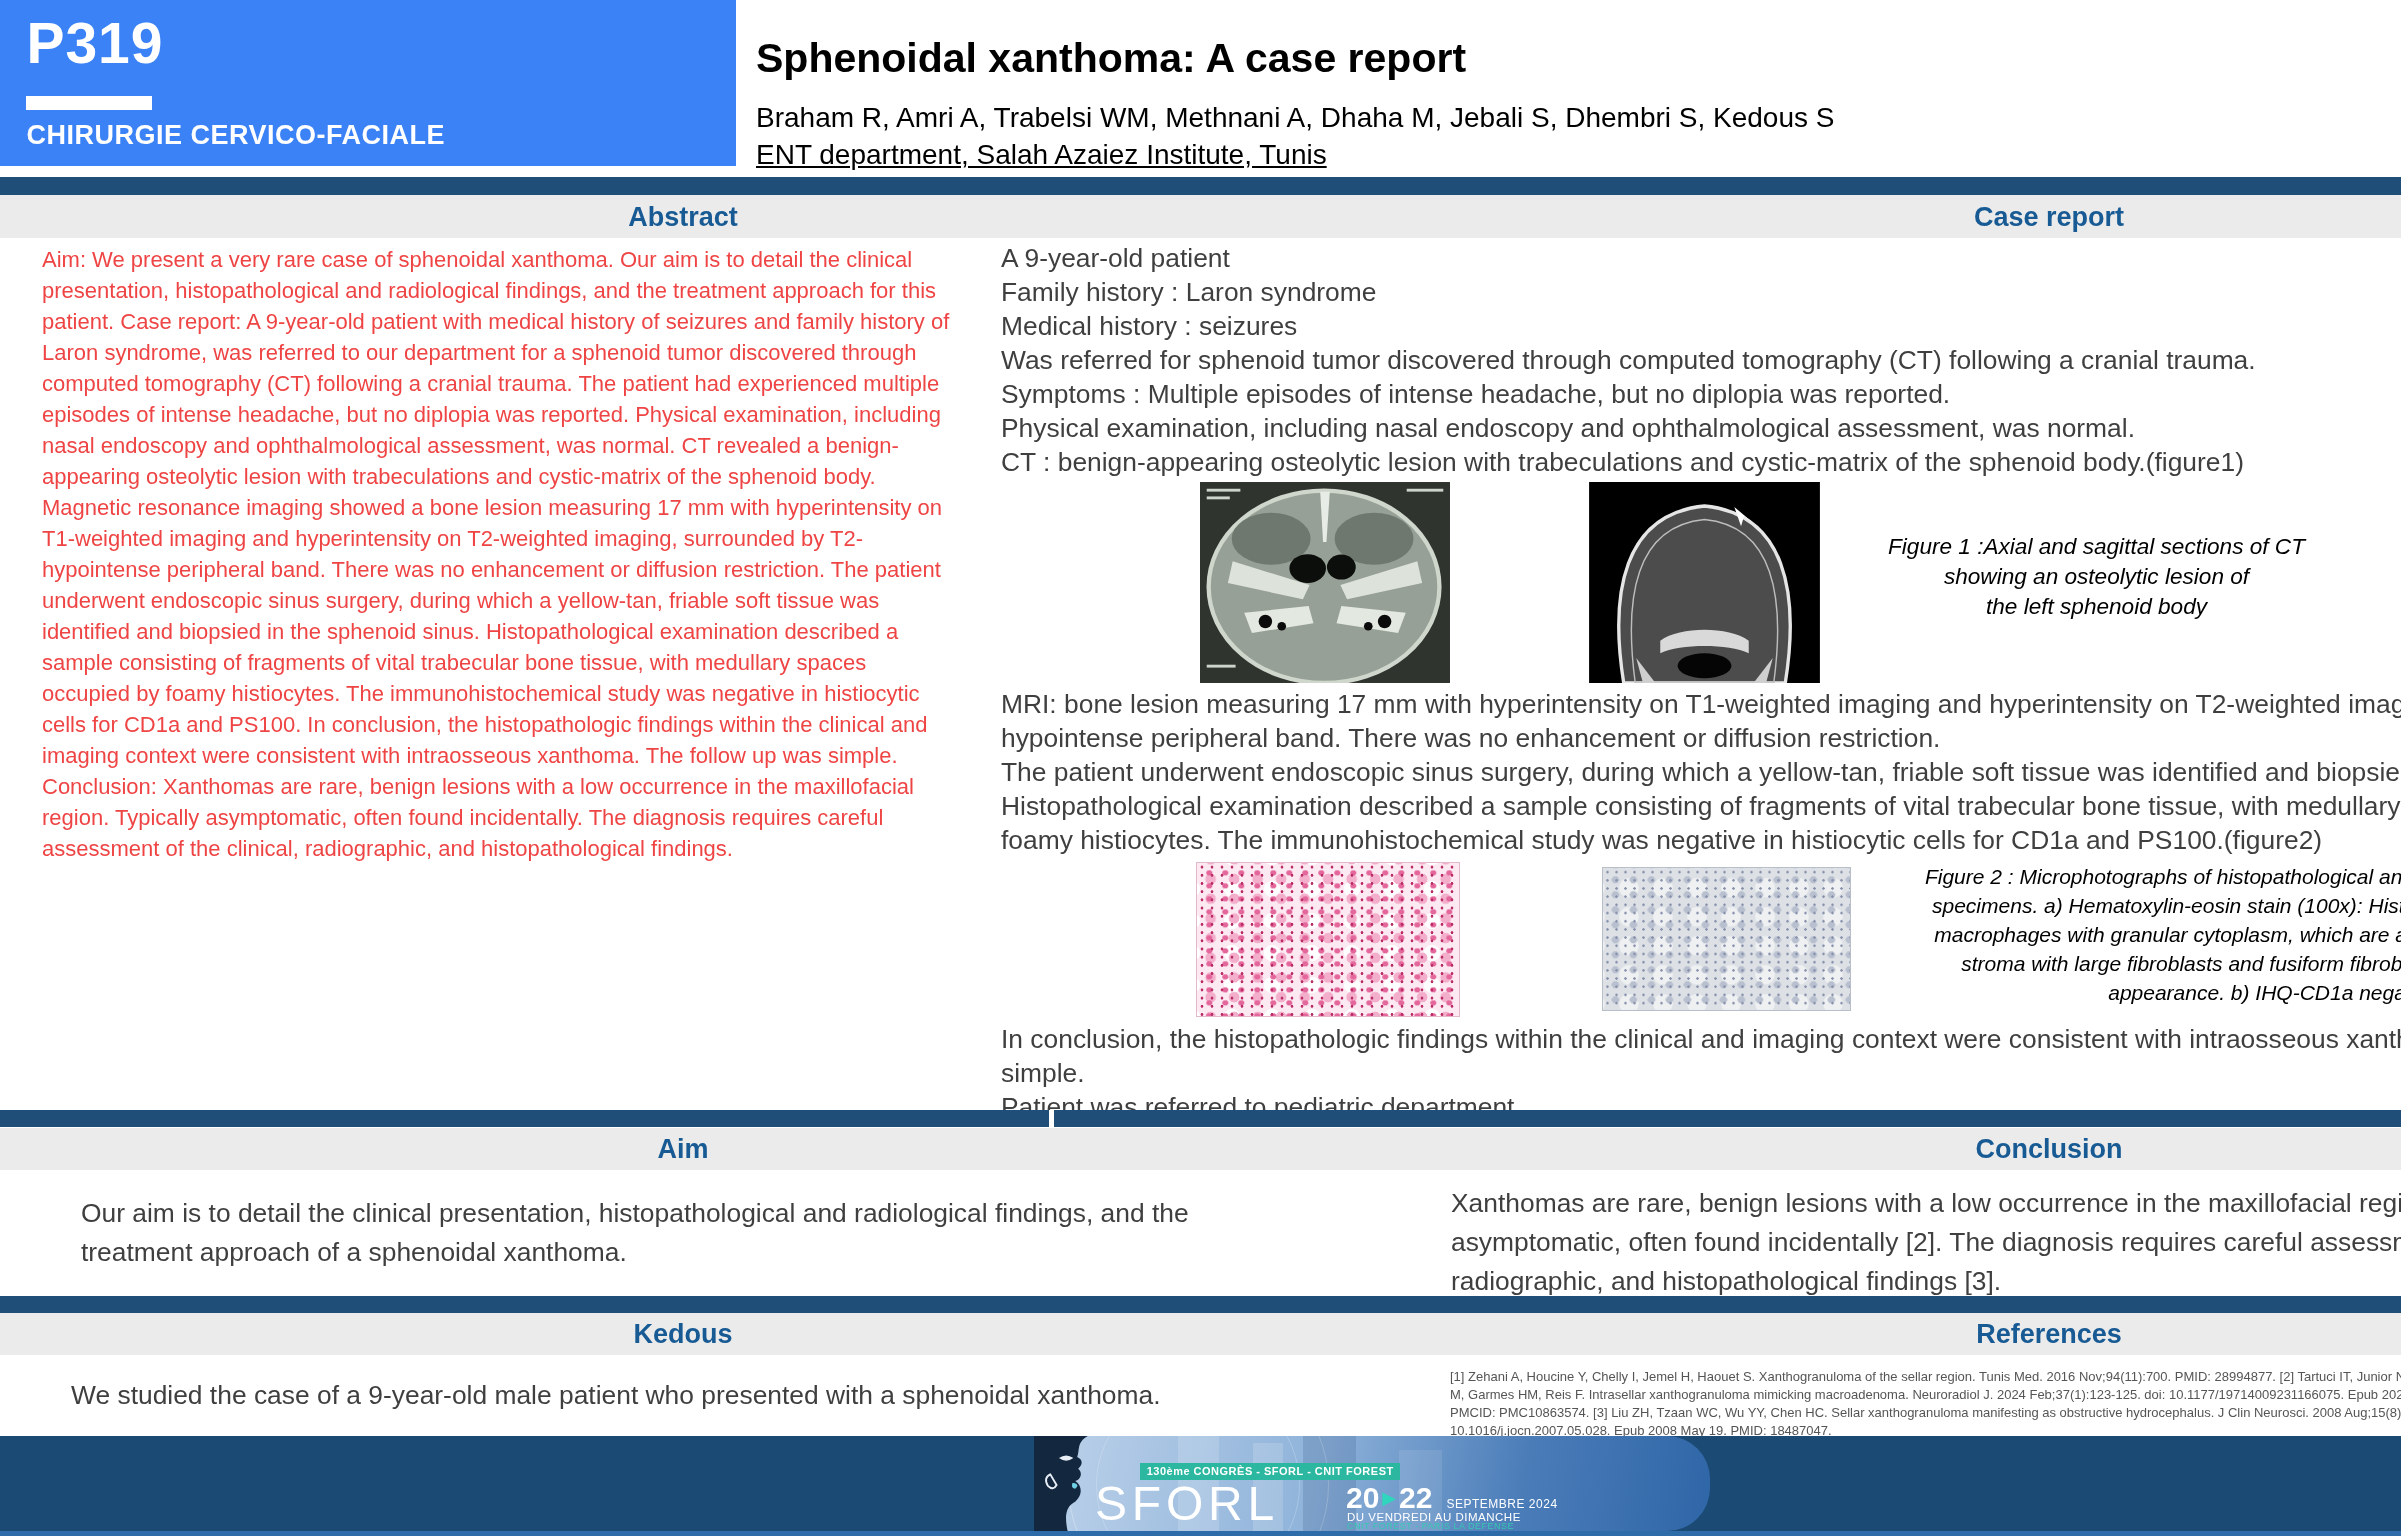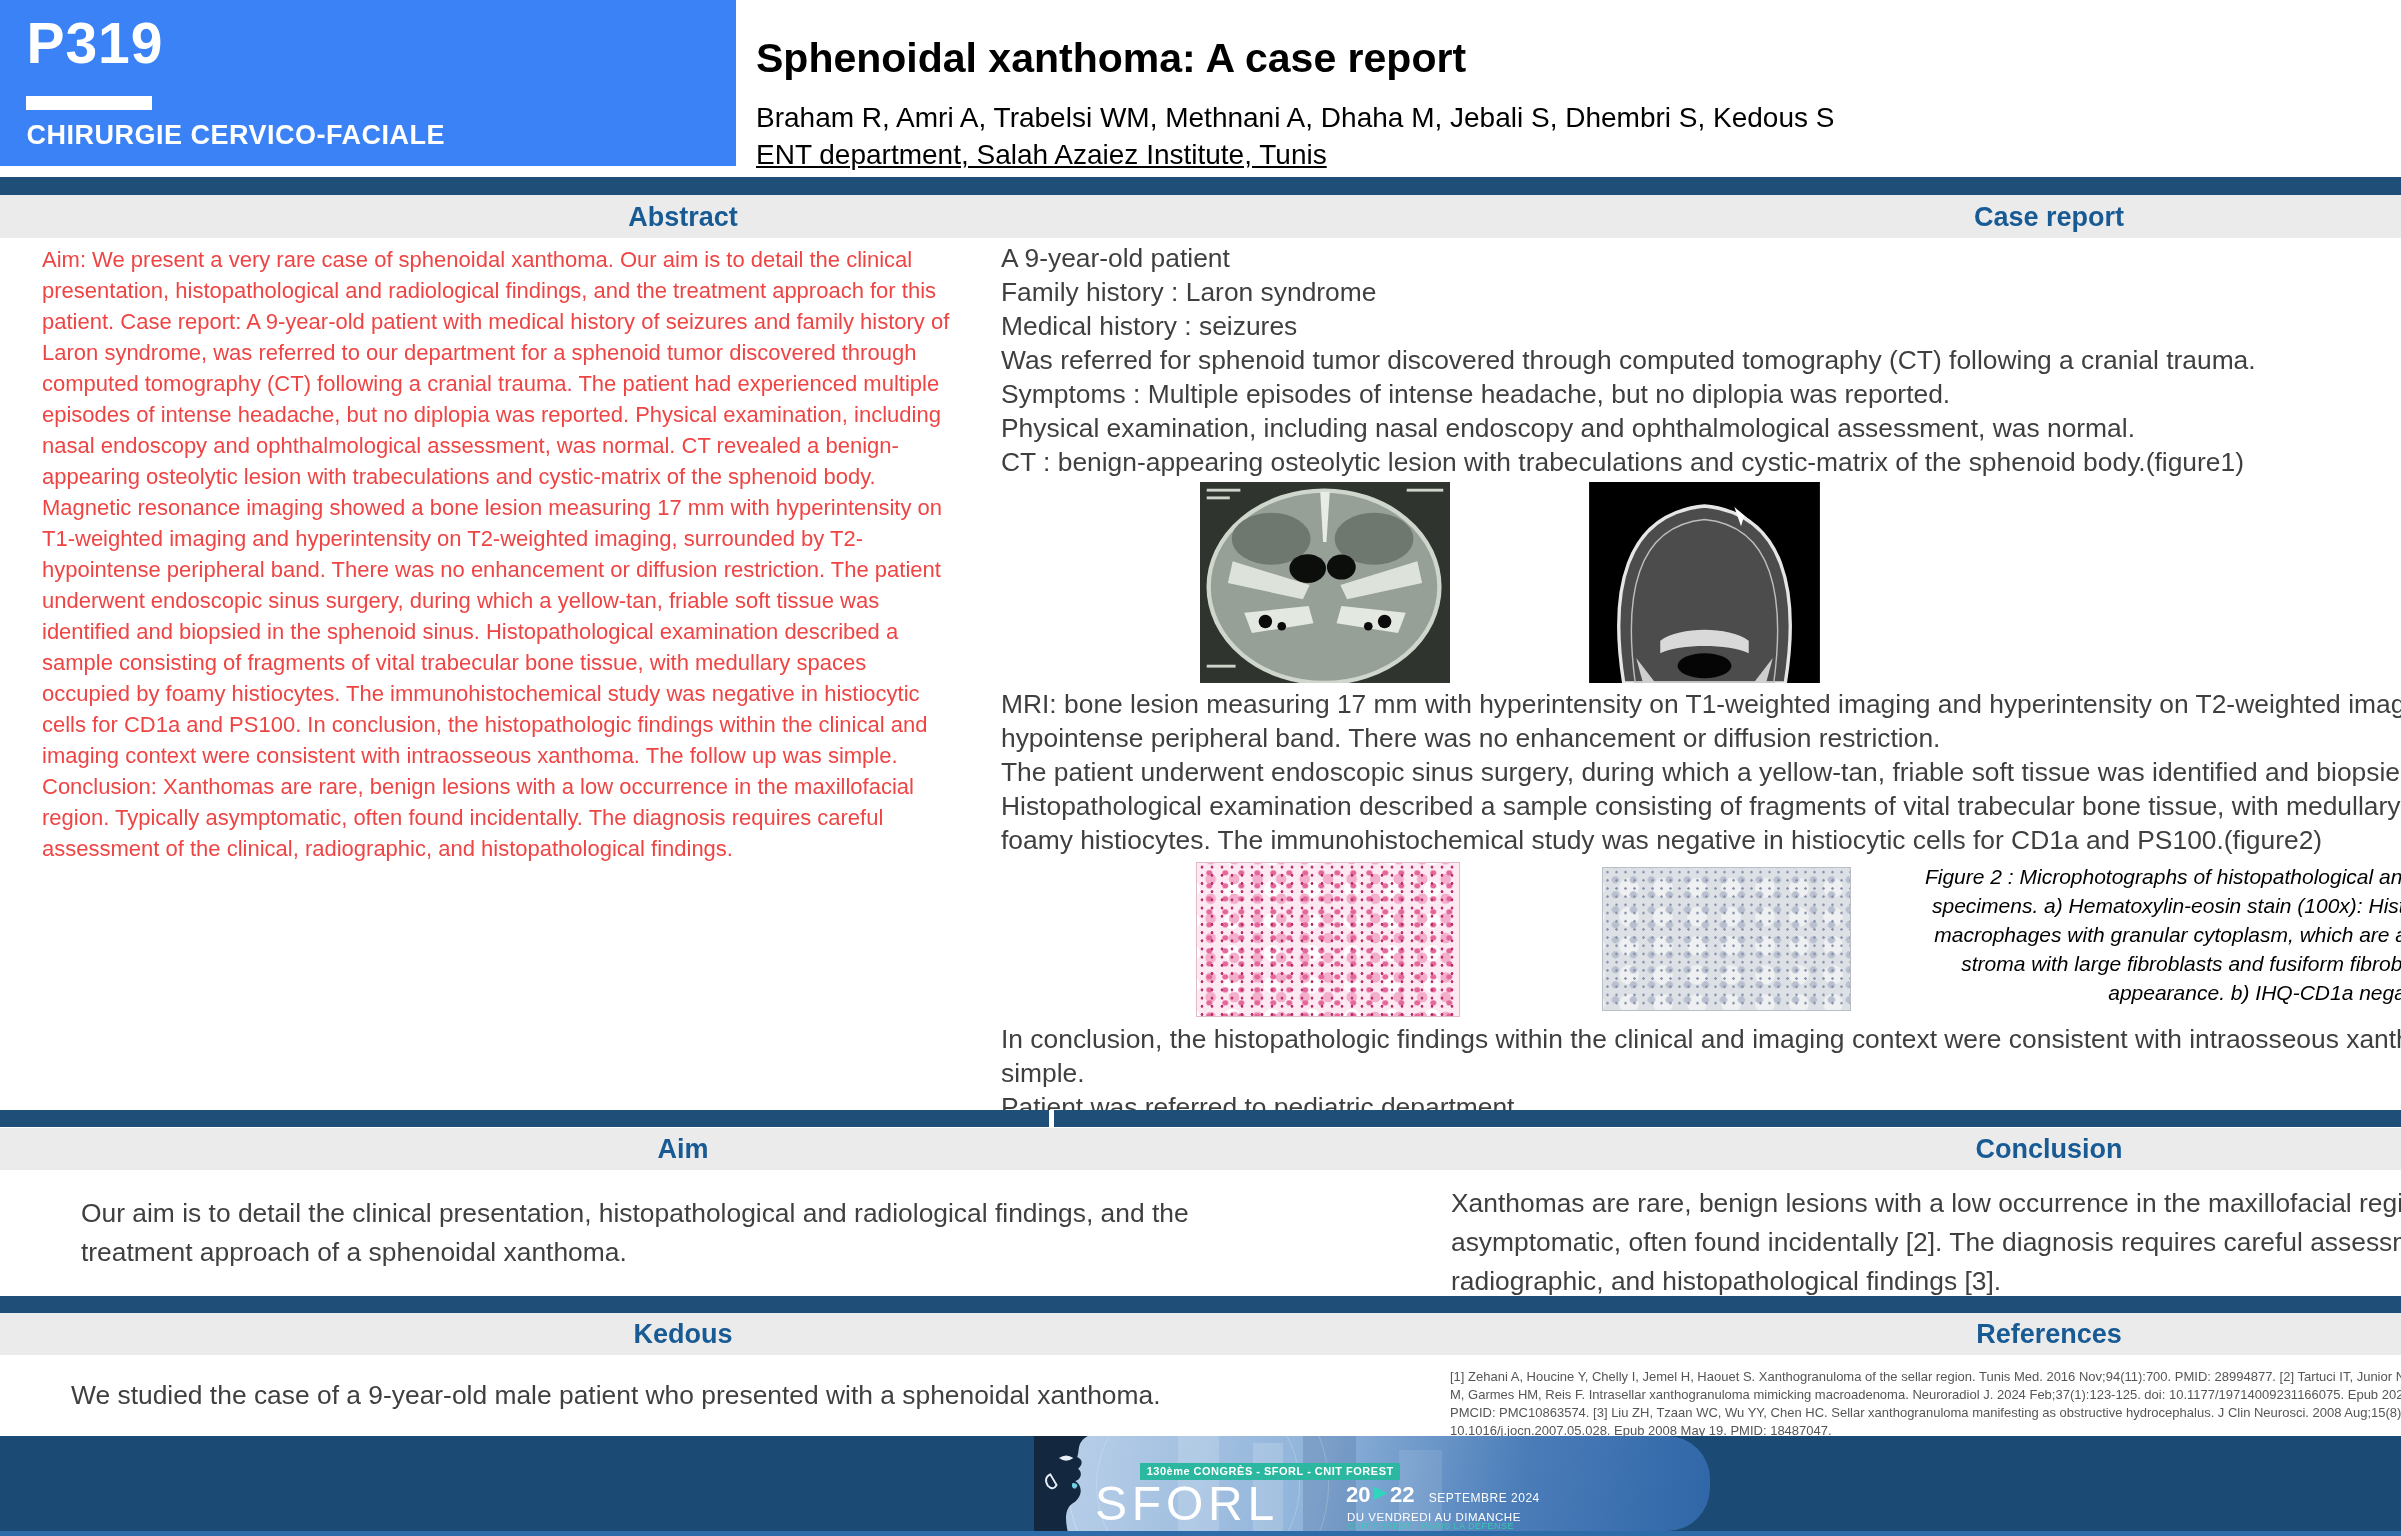--- a/index.html
+++ b/index.html
@@ -87,21 +87,21 @@
   .bld1{left:144px;top:0;width:41px;height:95px;}
   .bld2{left:219px;top:6.7px;width:30px;height:88px;}
   .bld3{left:269px;top:0;width:53px;height:95px;background:rgba(40,70,120,0.18);}
   .bld4{left:365px;top:14.4px;width:43px;height:81px;background:rgba(255,255,255,0.10);}
   .banner-face{position:absolute;left:0;top:0;width:84px;height:95px;}
   .banner-badge{position:absolute;left:106px;top:27px;background:#2bb7a0;color:#fff;font-size:11px;
                 font-weight:bold;padding:2.4px 6.7px;letter-spacing:0.5px;white-space:nowrap;}
   .banner-logo{position:absolute;left:61px;top:44px;font-size:48px;color:#fff;letter-spacing:4.8px;
                font-weight:normal;line-height:1;}
   .banner-dates{position:absolute;left:312px;top:45px;color:#fff;white-space:nowrap;}
-  .banner-dates .d{font-size:22px;font-weight:bold;text-align:right;}
+  .banner-dates .d{font-size:30px;font-weight:bold;text-align:right;}
   .banner-dates .arrow{font-size:18px;color:#2fd6bd;margin:0 2.9px;vertical-align:3.8px;}
   .banner-dates .suffix{font-size:12px;letter-spacing:0.5px;margin-left:12px;}
   .banner-days{position:absolute;left:313px;top:75px;color:#fff;font-size:11.5px;letter-spacing:0.5px;white-space:nowrap;}
   .banner-venue{position:absolute;left:313px;top:85px;color:#35c8b2;font-size:9px;letter-spacing:0.5px;white-space:nowrap;}
 </style>
 </head>
 <body>
 
 <div id="poster">
 
@@ -152,20 +152,25 @@
       <svg class="fig1-coronal" viewBox="0 0 480 418">
         <rect width="480" height="418" fill="#000000"></rect>
         <path d="M72,418 C42,230 72,66 240,50 C408,66 438,230 408,418 Z" fill="#4c4c4c" stroke="#e6e6e6" stroke-width="7"></path>
         <path d="M96,418 C72,240 96,92 240,78 C384,92 408,240 384,418 Z" fill="none" stroke="#bdbdbd" stroke-width="3"></path>
         <path d="M148,330 C190,300 290,300 332,330 L332,356 C290,336 190,336 148,356 Z" fill="#d9d9d9"></path>
         <ellipse cx="240" cy="382" rx="56" ry="26" fill="#050505"></ellipse>
         <path d="M98,366 L138,418 L112,418 Z" fill="#cfcfcf"></path>
         <path d="M382,366 L342,418 L368,418 Z" fill="#cfcfcf"></path>
         <polygon points="302,52 316,92 322,72 338,82" fill="#ffffff"></polygon>
       </svg>
+      <div class="fig1-caption">
+        <div>Figure 1 :Axial and sagittal sections of CT</div>
+        <div>showing an osteolytic lesion of</div>
+        <div>the left sphenoid body</div>
+      </div>
     </div>
 
     <p class="case-line">MRI: bone lesion measuring 17 mm with hyperintensity on T1-weighted imaging and hyperintensity on T2-weighted imaging, surrounded by T2-hypointense peripheral band. There was no enhancement or diffusion restriction.</p>
     <p class="case-line">The patient underwent endoscopic sinus surgery, during which a yellow-tan, friable soft tissue was identified and biopsied</p>
     <p class="case-line">Histopathological examination described a sample consisting of fragments of vital trabecular bone tissue, with medullary spaces occupied by foamy histiocytes. The immunohistochemical study was negative in histiocytic cells for CD1a and PS100.(figure2)</p>
 
     <div class="fig-row fig2-row">
       <div class="fig2-he histo-he"></div>
       <div class="fig2-ihq histo-ihq"></div>
       <div class="fig2-caption">

